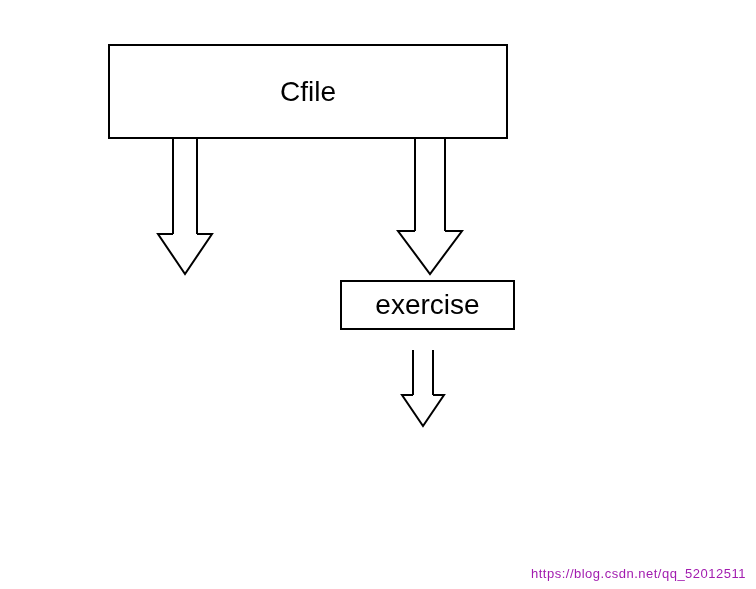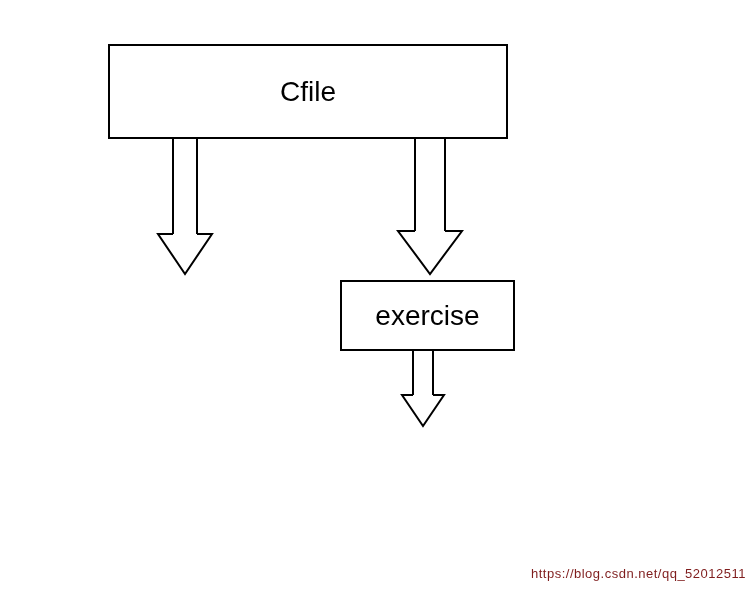--- a/index.html
+++ b/index.html
@@ -38,36 +38,36 @@
     .box-vscode {
       left: 82px;
       top: 280px;
       width: 175px;
       height: 70px;
     }
     .box-exercise {
       left: 340px;
       top: 280px;
       width: 175px;
-      height: 71px;
+      height: 50px;
     }
     .box-bin {
       left: 355px;
       top: 430px;
       width: 135px;
       height: 55px;
     }
     .arrow {
       position: absolute;
     }
     .watermark {
       position: absolute;
       right: 10px;
       bottom: 8px;
-      color: #7f1d1d;
+      color: #a21caf;
       font-size: 13px;
       letter-spacing: 0.5px;
     }
   </style>
 </head>
 <body>
 
 <div class="diagram-container">
 
   <div class="box box-root">

